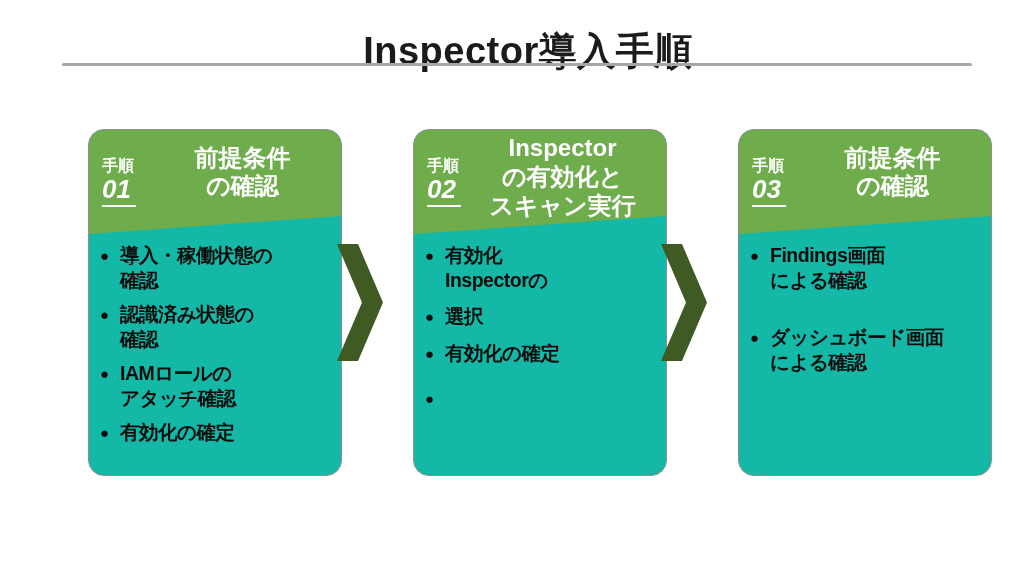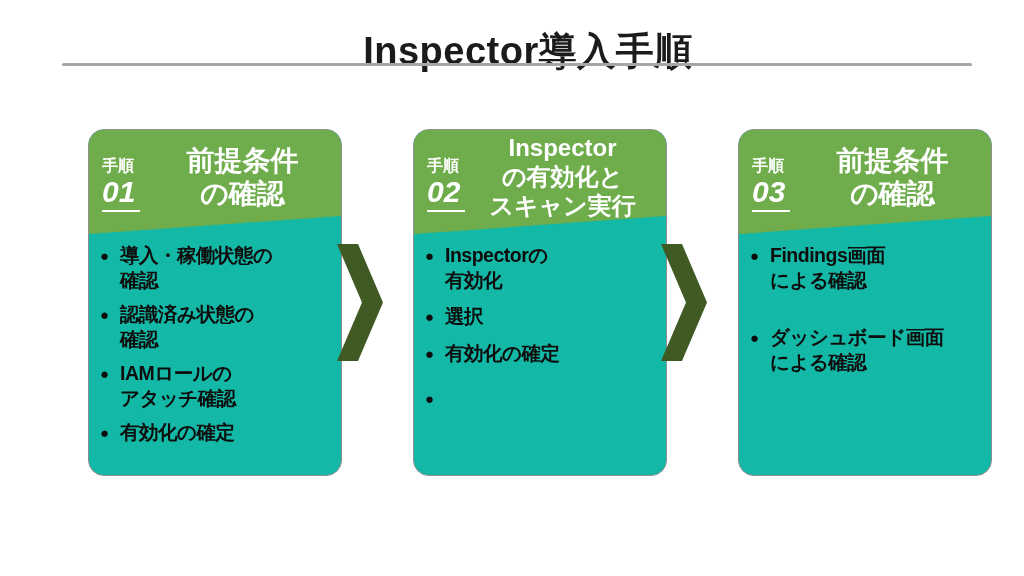--- a/index.html
+++ b/index.html
@@ -67,36 +67,36 @@
     display: flex;
     flex-direction: column;
     color: #ffffff;
     line-height: 1.12;
   }
   .step-word {
     font-size: 16px;
     font-weight: bold;
   }
   .step-num {
-    font-size: 30px;
+    font-size: 26px;
     font-weight: bold;
     font-style: italic;
     border-bottom: 2.5px solid #ffffff;
     padding: 0 5px 1px 0;
     width: fit-content;
   }
   .card-heading {
     position: absolute;
     left: 59px;
     right: 4px;
     top: 14px;
     text-align: center;
     color: #ffffff;
     font-weight: bold;
-    font-size: 28px;
+    font-size: 24px;
     line-height: 1.18;
     letter-spacing: 0;
   }
   .card-2 .card-heading {
     top: 3px;
     left: 49px;
     font-size: 24px;
     line-height: 1.21;
   }
   .card-heading .hl { display: block; white-space: nowrap; }
@@ -197,22 +197,22 @@
     <div class="card-heading">
       <span class="hl">Inspector</span>
       <span class="hl">の有効化と</span>
       <span class="hl">スキャン実行</span>
     </div>
   </header>
   <div class="card-body">
     <div class="bullet">
       <span class="dot">●</span>
       <span class="bullet-text">
+        <span class="bl">有効化</span>
         <span class="bl">Inspectorの</span>
-        <span class="bl">有効化</span>
       </span>
     </div>
     <div class="bullet">
       <span class="dot">●</span>
       <span class="bullet-text">
         <span class="bl">選択</span>
       </span>
     </div>
     <div class="bullet b3">
       <span class="dot">●</span>

